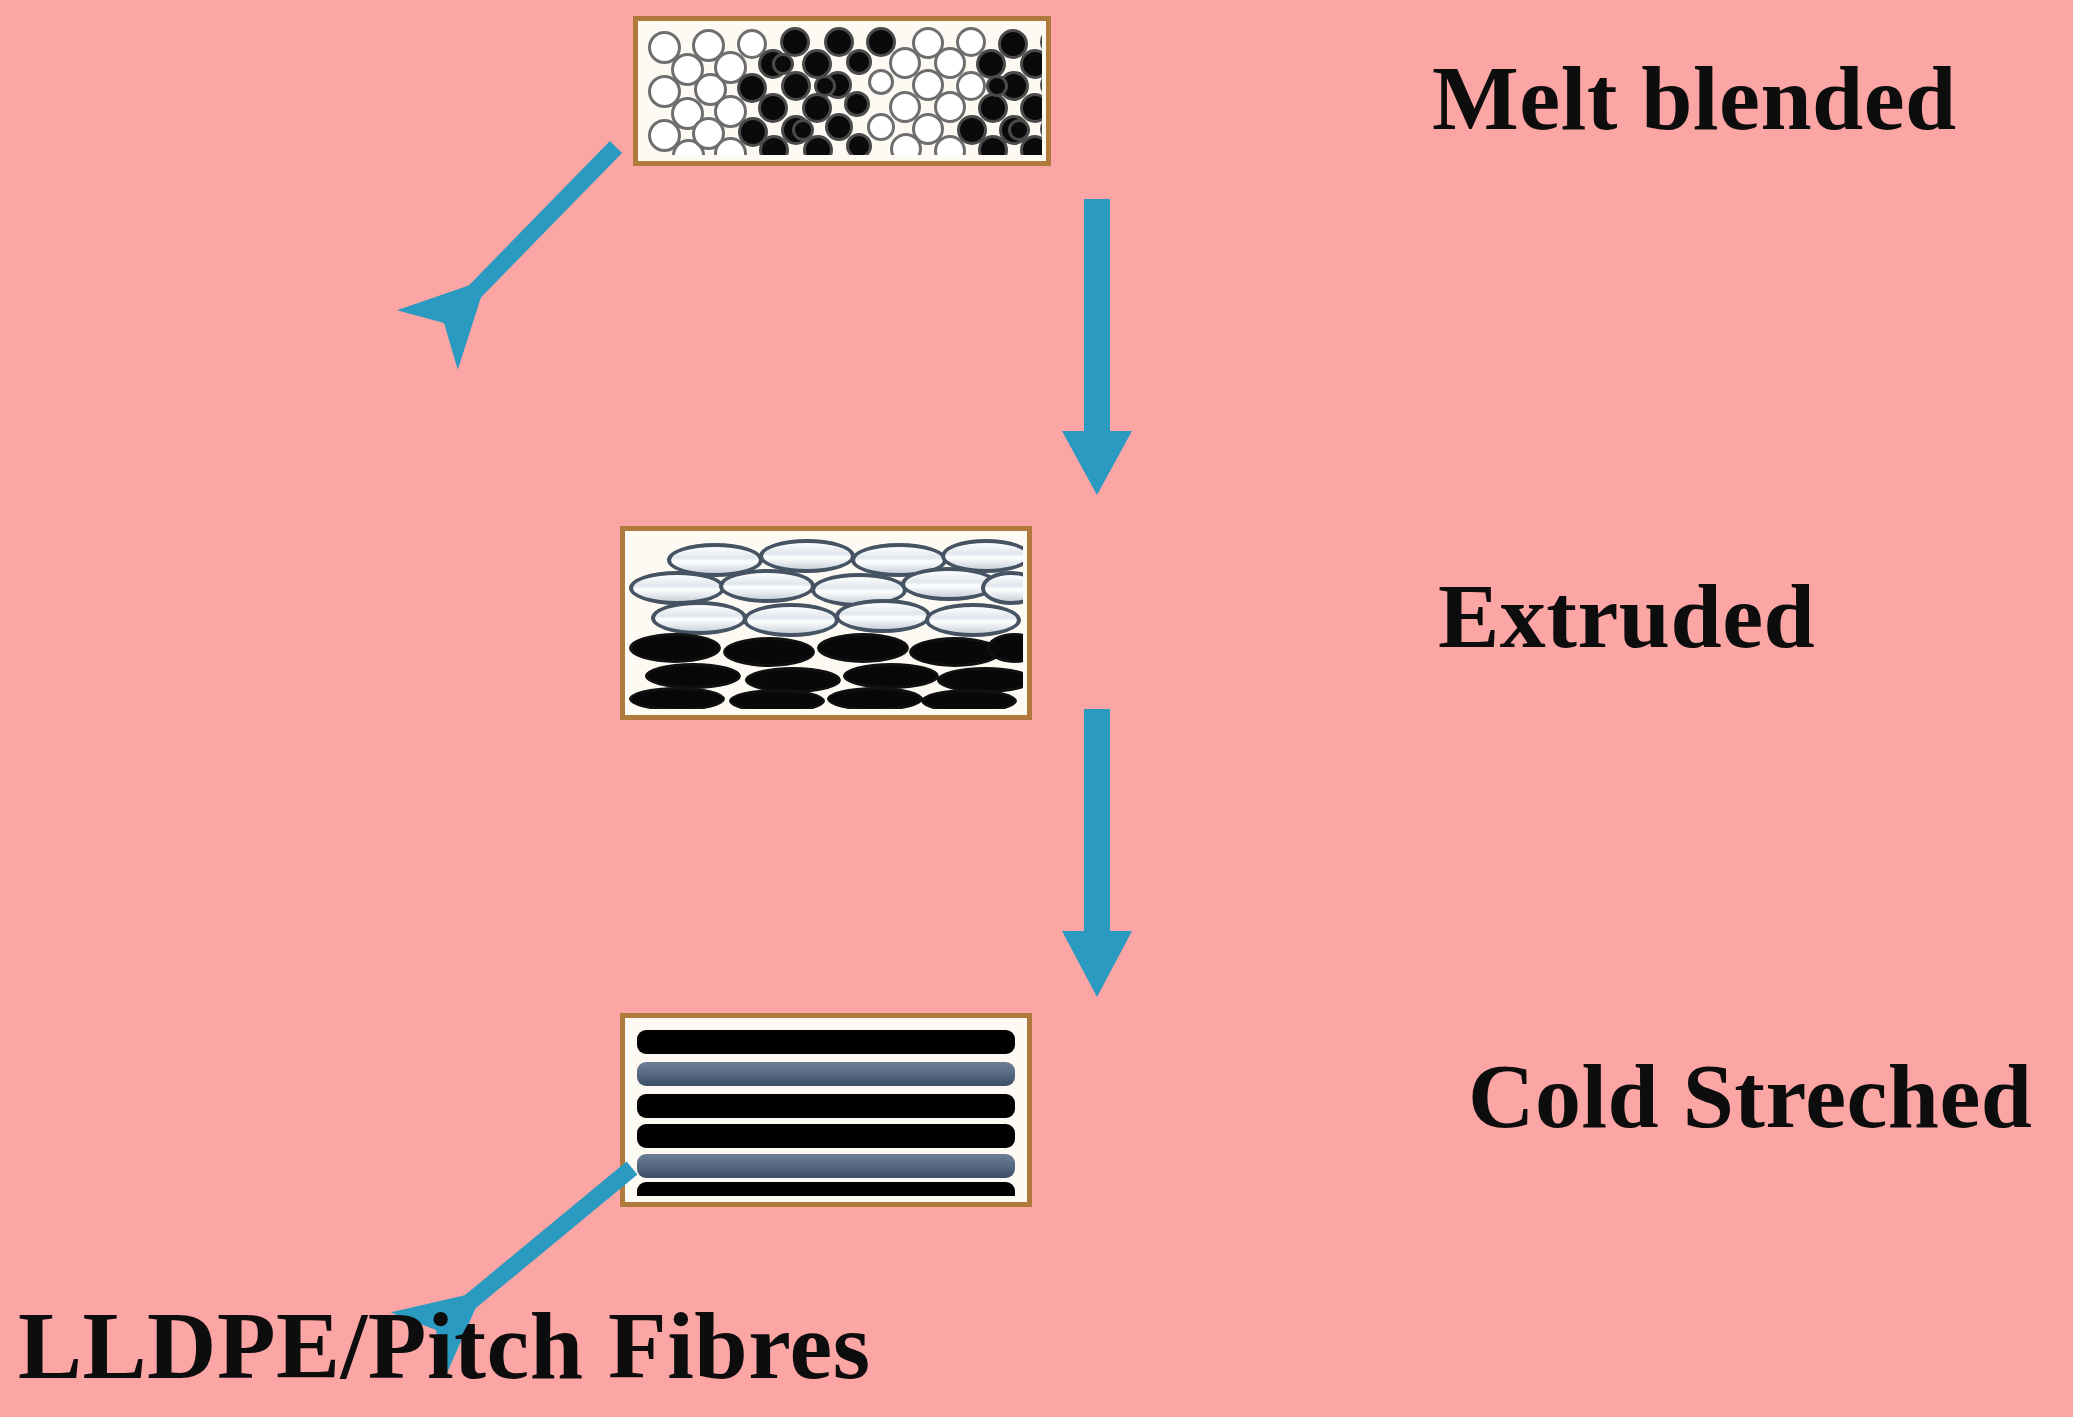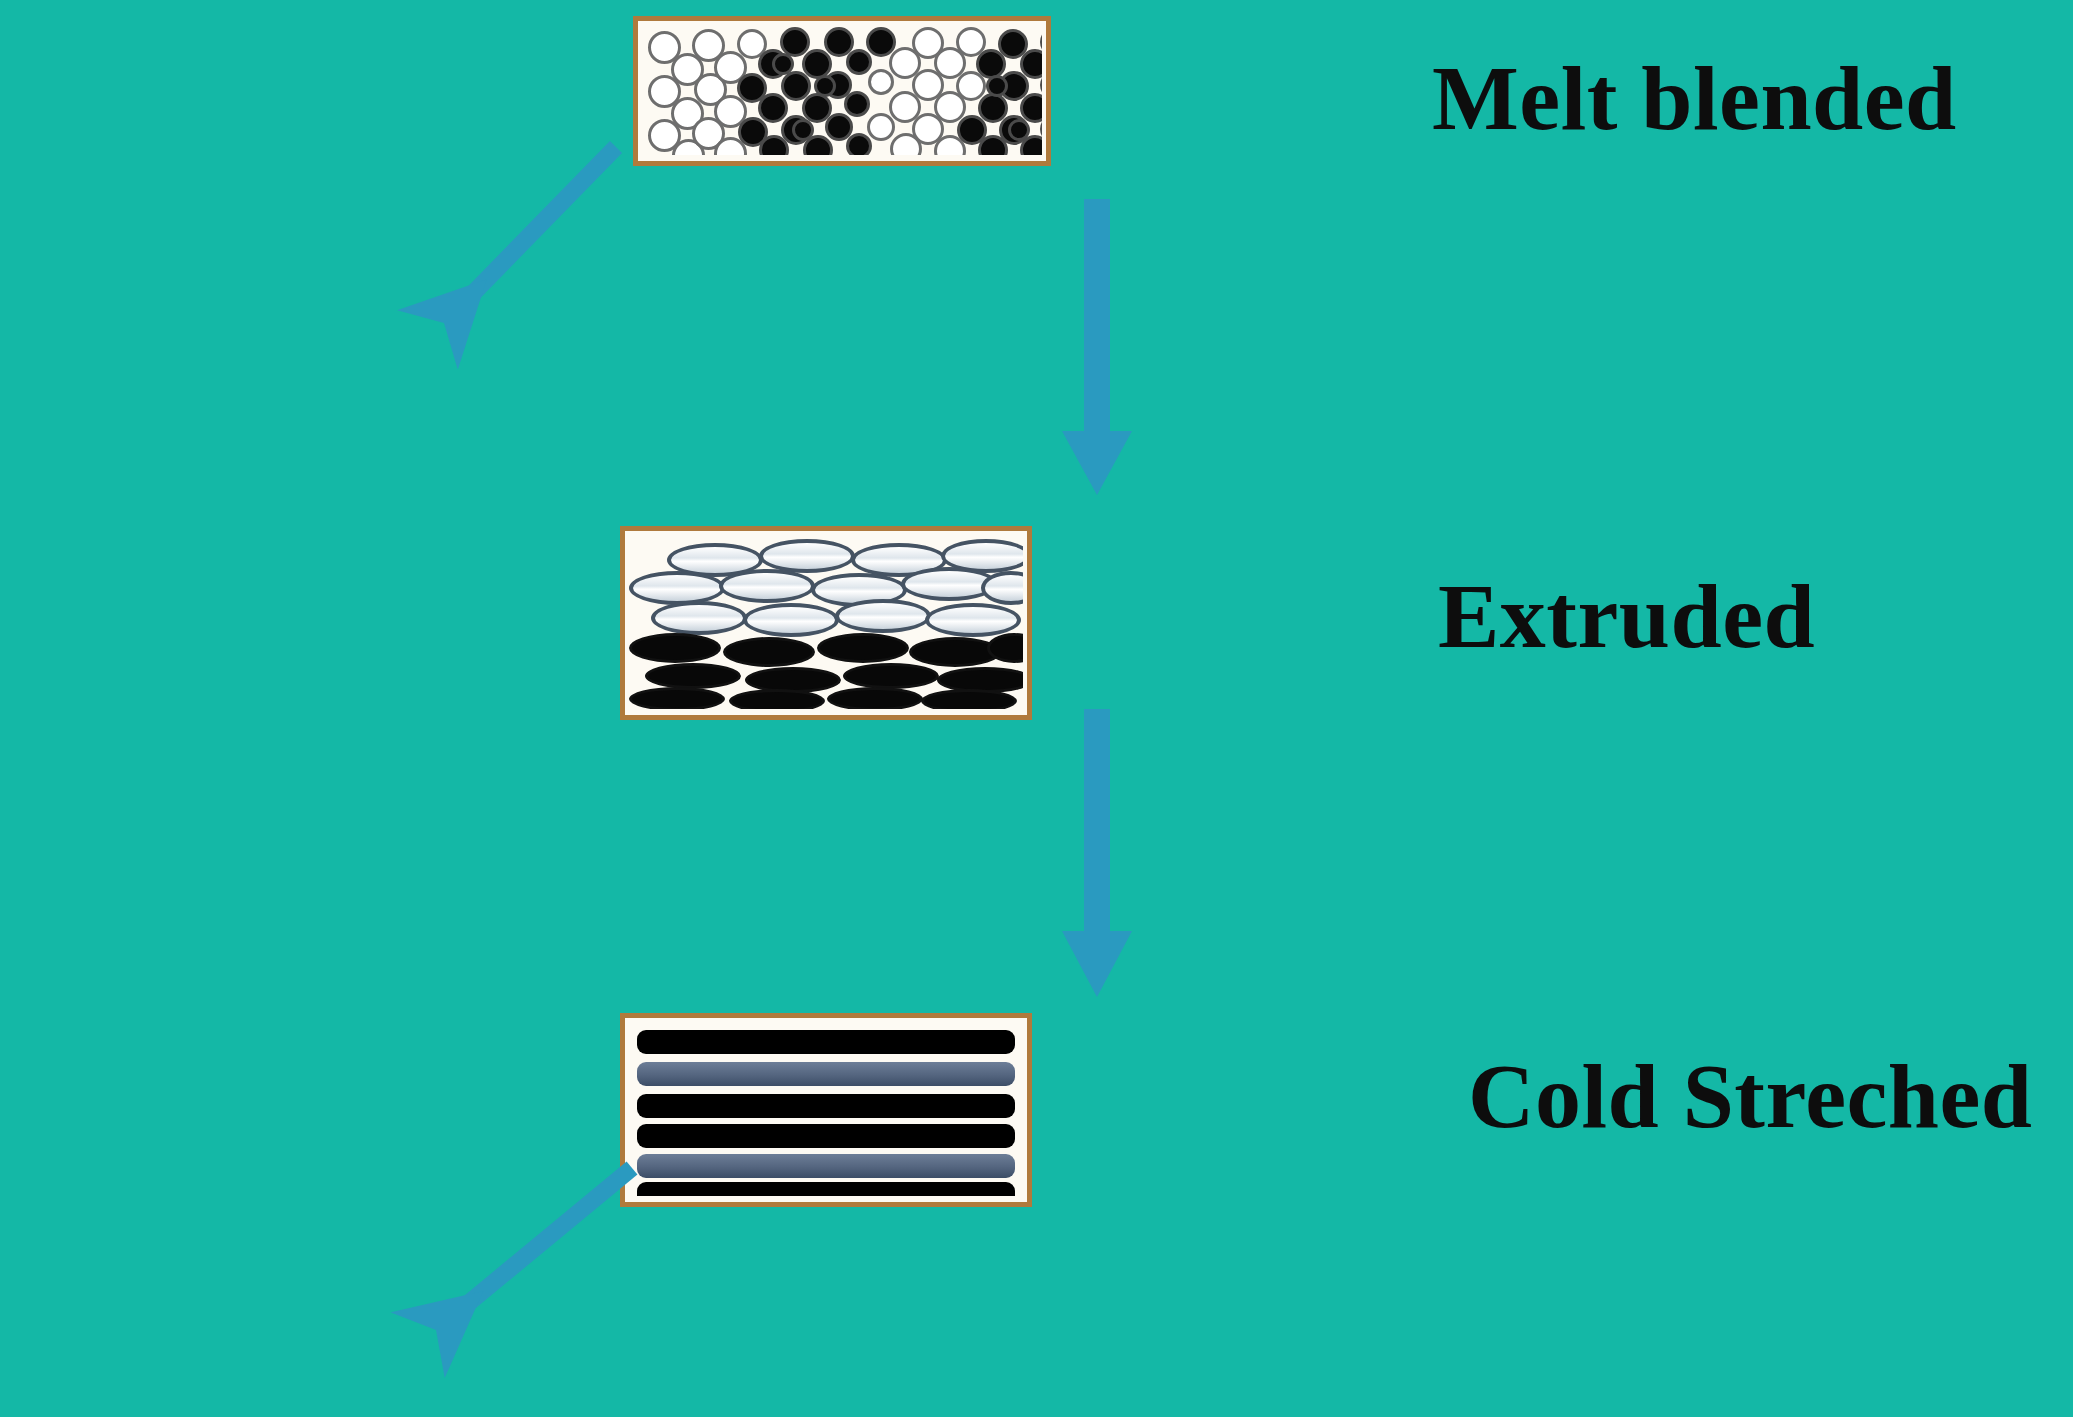--- a/index.html
+++ b/index.html
@@ -4,21 +4,21 @@
 <style>
   html, body {
     margin: 0;
     padding: 0;
     background: #ffffff;
   }
   #stage {
     position: relative;
     width: 2073px;
     height: 1417px;
-    background: #14b8a6;
+    background: #fca5a5;
     overflow: hidden;
     font-family: "Liberation Serif", "DejaVu Serif", serif;
   }
 
   
   .stage-label {
     position: absolute;
     font-family: "Liberation Serif", "DejaVu Serif", serif;
     font-weight: bold;
     color: #0d0d0d;
@@ -241,14 +241,15 @@
 
   <svg class="arrow-svg" id="arrow-to-lldpe-fibres" viewBox="0 0 260 200">
     <defs>
       <marker id="head-dl2" markerWidth="5" markerHeight="5" refX="3.6" refY="2.5" orient="auto">
         <path d="M5,0 L0,2.5 L5,5 L3.6,2.5 Z" fill="#2a9ac0"></path>
       </marker>
     </defs>
     <line x1="232" y1="8" x2="36" y2="170" stroke="#2a9ac0" stroke-width="17" marker-end="url(#head-dl2)"></line>
   </svg>
 
+  <div class="stage-label" id="label-lldpe-pitch-fibres">LLDPE/Pitch Fibres</div>
 
 </div>
 
 </body></html>

